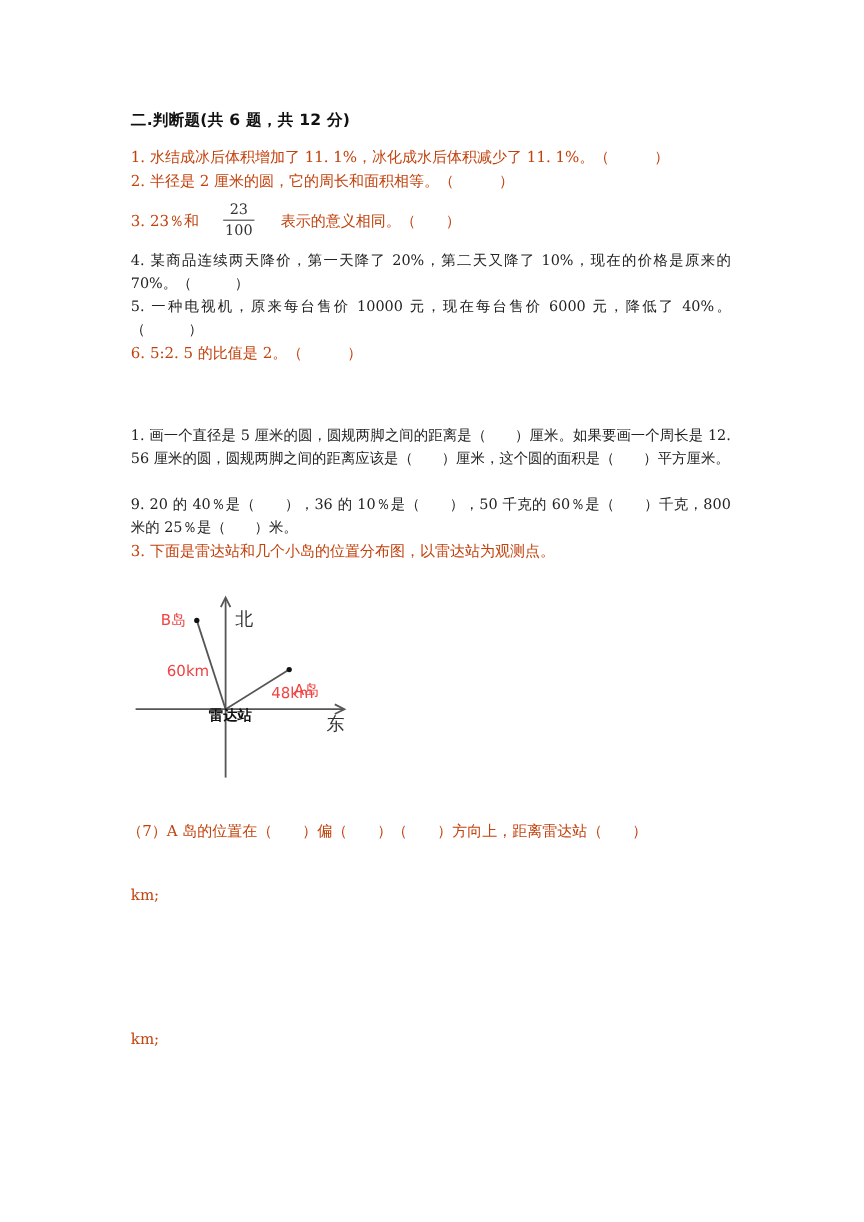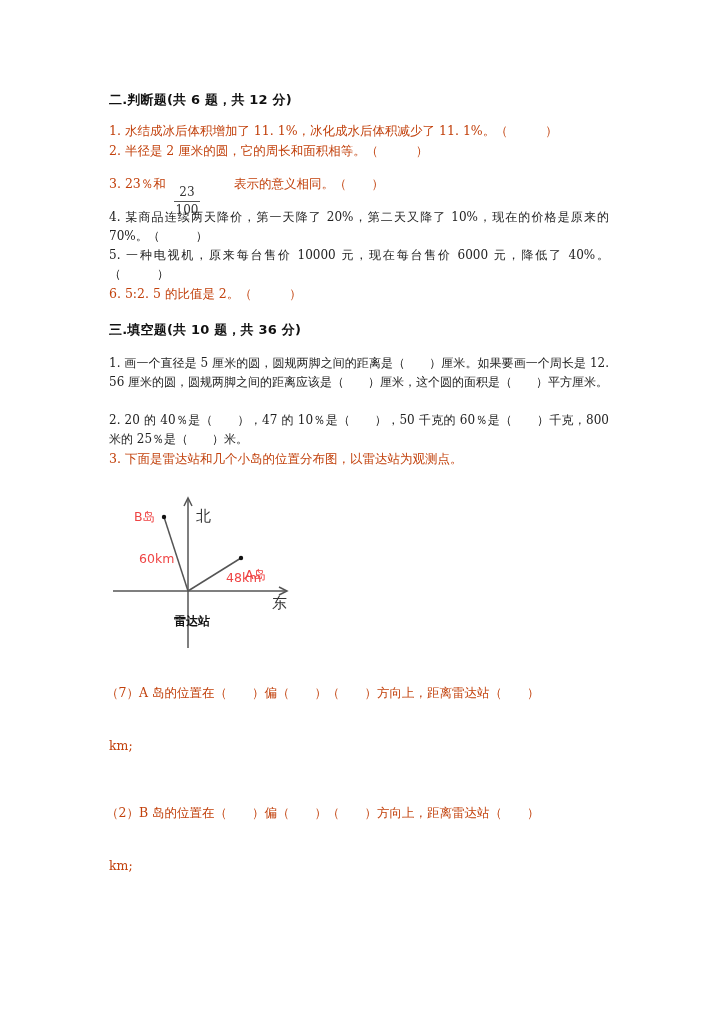--- a/index.html
+++ b/index.html
@@ -26,36 +26,35 @@
 
 <div class="page">
 
   <div class="h" style="top:91px;">二.判断题(共 6 题，共 12 分)</div>
 
   <div class="ln" style="top:121px;">1. 水结成冰后体积增加了 11. 1%，冰化成水后体积减少了 11. 1%。（　　　）</div>
   <div class="ln" style="top:141px;">2. 半径是 2 厘米的圆，它的周长和面积相等。（　　　）</div>
 
   <div>
     <div class="ln" style="top:174px;">3. 23％和</div>
-    <div class="frac" style="left:174px; top:167px;margin-top:18px;">
+    <div class="frac" style="left:186px; top:167px;">
       <span class="num">23</span>
       <span class="bar"></span>
       <span class="den">100</span>
     </div>
     <div class="ln" style="top:174px; left:234px;">表示的意义相同。（　　）</div>
   </div>
 
   <div class="wrap" style="top:208px;">4. 某商品连续两天降价，第一天降了 20%，第二天又降了 10%，现在的价格是原来的 70%。（　　　）</div>
   <div class="wrap" style="top:246px;">5. 一种电视机，原来每台售价 10000 元，现在每台售价 6000 元，降低了 40%。（　　　）</div>
   <div class="ln" style="top:284px;">6. 5:2. 5 的比值是 2。（　　　）</div>
 
-  <div class="h" style="top:321px;">三.填空题(共 10 题，共 36 分)</div>
 
   <div class="wrap" style="top:354px;">1. 画一个直径是 5 厘米的圆，圆规两脚之间的距离是（　　）厘米。如果要画一个周长是 12. 56 厘米的圆，圆规两脚之间的距离应该是（　　）厘米，这个圆的面积是（　　）平方厘米。</div>
-  <div class="wrap" style="top:411px;">2. 20 的 40％是（　　），47 的 10％是（　　），50 千克的 60％是（　　）千克，800 米的 25％是（　　）米。</div>
+  <div class="wrap" style="top:411px;">9. 20 的 40％是（　　），36 的 10％是（　　），50 千克的 60％是（　　）千克，800 米的 25％是（　　）米。</div>
   <div class="ln" style="top:449px;">3. 下面是雷达站和几个小岛的位置分布图，以雷达站为观测点。</div>
 
   <div class="diagram">
     <svg width="210" height="170" viewBox="0 0 210 170">
 
       <line x1="88" y1="158" x2="88" y2="9" stroke="#555" stroke-width="1.5"></line>
       <polyline points="84,16 88,8 92,16" fill="none" stroke="#555" stroke-width="1.5"></polyline>
 
       <line x1="13" y1="101" x2="186" y2="101" stroke="#555" stroke-width="1.5"></line>
       <polyline points="179,97 187,101 179,105" fill="none" stroke="#555" stroke-width="1.5"></polyline>
@@ -64,23 +63,22 @@
       <circle cx="64" cy="27" r="2.2" fill="#111"></circle>
 
       <line x1="88" y1="101" x2="141" y2="68" stroke="#555" stroke-width="1.5"></line>
       <circle cx="141" cy="68" r="2.2" fill="#111"></circle>
     </svg>
     <div class="dlabel" style="left:34px; top:19px;">B岛</div>
     <div class="dlabel cn" style="left:96px; top:17px;">北</div>
     <div class="dlabel" style="left:39px; top:61px;">60km</div>
     <div class="dlabel" style="left:145px; top:77px;">A岛</div>
     <div class="dlabel" style="left:126px; top:80px;">48km</div>
-    <div class="dlabel bold" style="left:74px; top:123px;text-align:right;">雷达站</div>
+    <div class="dlabel bold" style="left:74px; top:98px;text-align:right;">雷达站</div>
     <div class="dlabel cn" style="left:172px; top:104px;">东</div>
   </div>
 
   <div class="ln" style="top:683px; left:106px;">（7）A 岛的位置在（　　）偏（　　）（　　）方向上，距离雷达站（　　）</div>
   <div class="ln" style="top:736px;">km;</div>
 
-  <div class="ln" style="top:803px; left:106px;">（2）B 岛的位置在（　　）偏（　　）（　　）方向上，距离雷达站（　　）</div>
   <div class="ln" style="top:856px;">km;</div>
 
 </div>
 
 </body></html>

